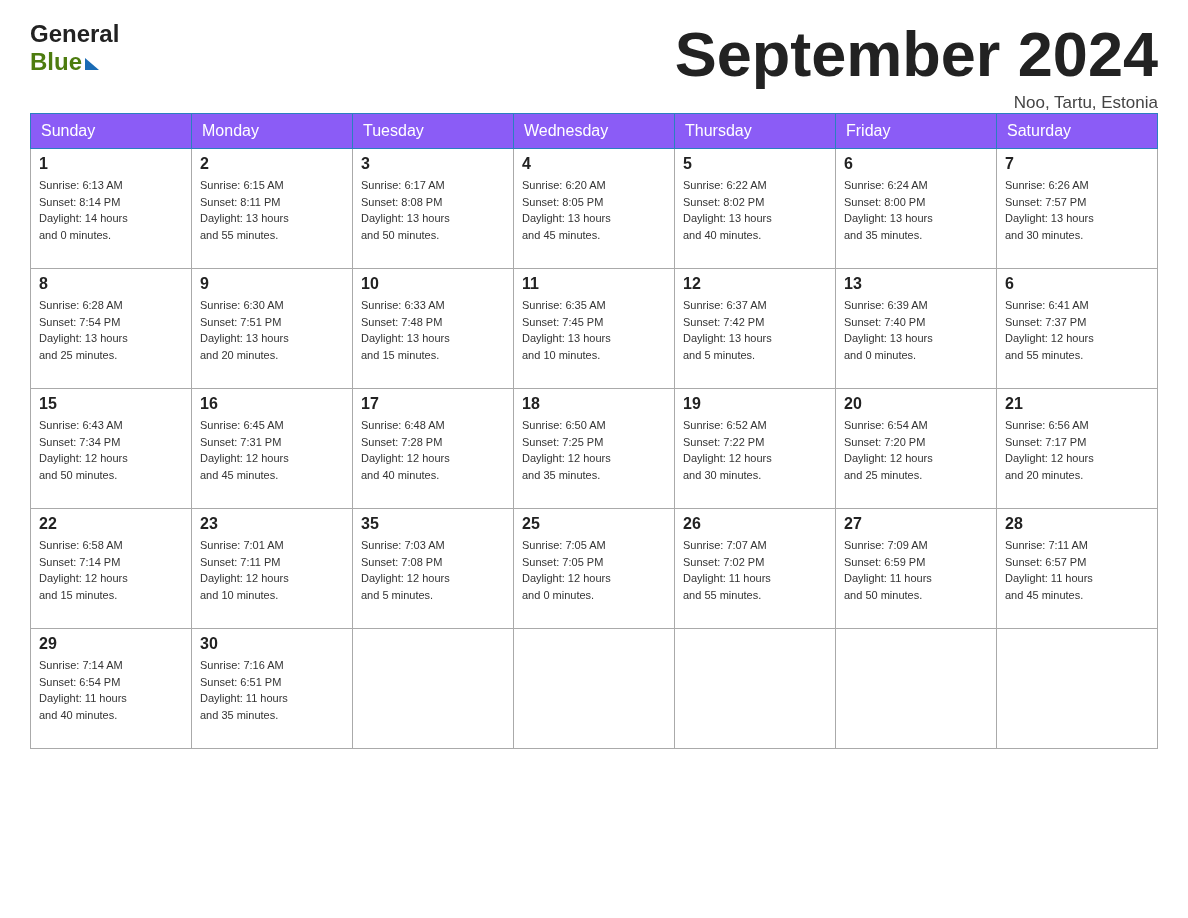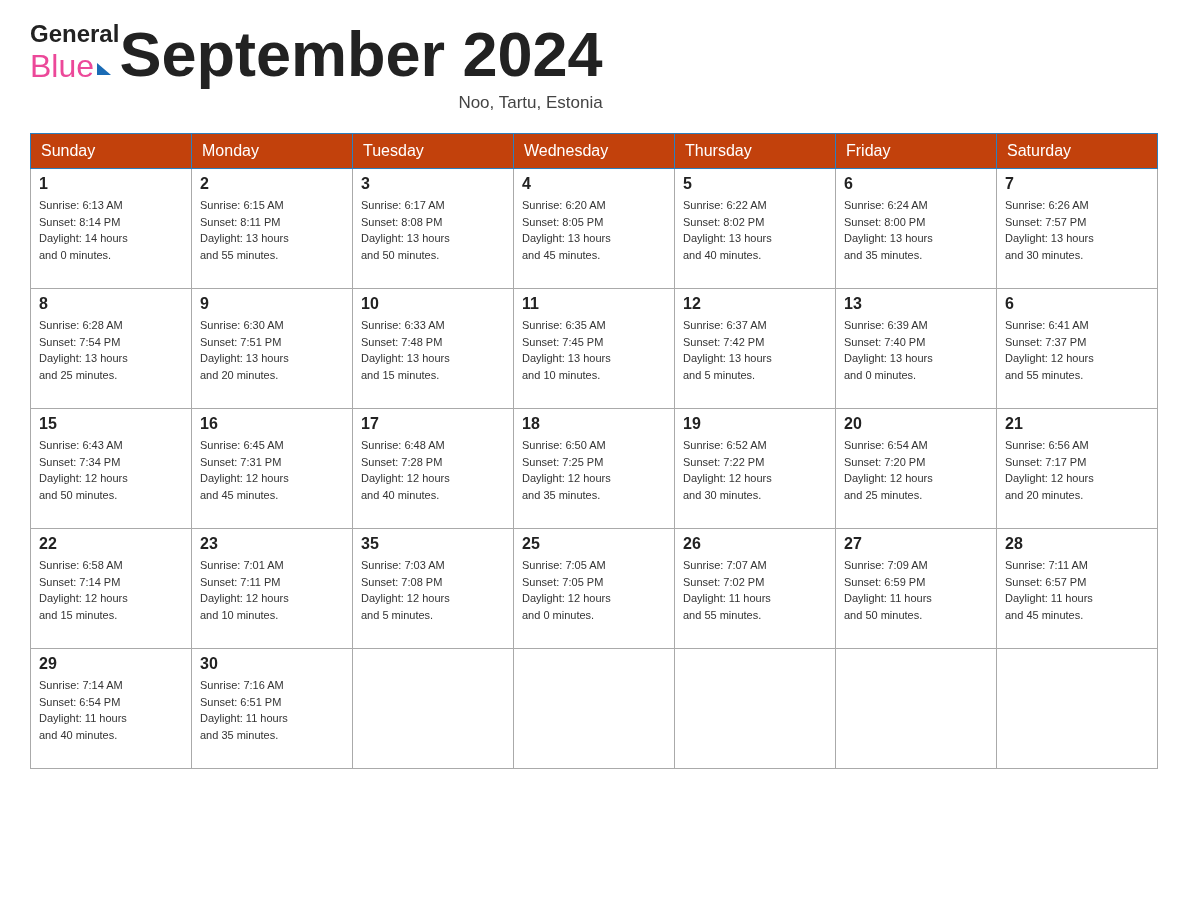--- a/index.html
+++ b/index.html
@@ -5,22 +5,23 @@
     * { box-sizing: border-box; margin: 0; padding: 0; }
     body {
       font-family: Arial, sans-serif;
       background: #fff;
       padding: 20px 30px;
       width: 1188px;
       min-height: 918px;
     }
     .header-area {
       display: flex;
+      justify-content: space-between;
       align-items: flex-start;
-      margin-bottom: 20px;
+      margin-bottom: 0;
     }
     .title-area {
       text-align: right;
     }
     .month-title {
       font-size: 63px;
       font-weight: bold;
       color: #222;
       line-height: 1.1;
     }
@@ -28,21 +29,21 @@
       font-size: 17px;
       color: #444;
       margin-top: 4px;
     }
     .calendar {
       width: 100%;
       border-collapse: collapse;
       table-layout: fixed;
     }
     .calendar th {
-      background: #c2410c;
+      background: #8b5cf6;
       color: #fff;
       font-size: 16px;
       font-weight: normal;
       padding: 8px 10px;
       text-align: left;
       border: 1px solid #2a7fc0;
     }
     .calendar td {
       border: 1px solid #aaa;
       vertical-align: top;
@@ -75,23 +76,23 @@
       font-size: 24px;
       font-weight: bold;
       color: #222;
       letter-spacing: 0;
     }
     .logo-blue-row {
       display: flex;
       align-items: center;
     }
     .logo-blue-text {
-      font-size: 32px;
-      font-weight: normal;
-      color: #ec4899;
+      font-size: 24px;
+      font-weight: bold;
+      color: #4d7c0f;
     }
     .arrow-icon {
       display: inline-block;
       width: 0;
       height: 0;
       border-style: solid;
       border-width: 12px 0 0 14px;
       border-color: transparent transparent transparent #1a6bb5;
       margin-left: 3px;
       position: relative;

